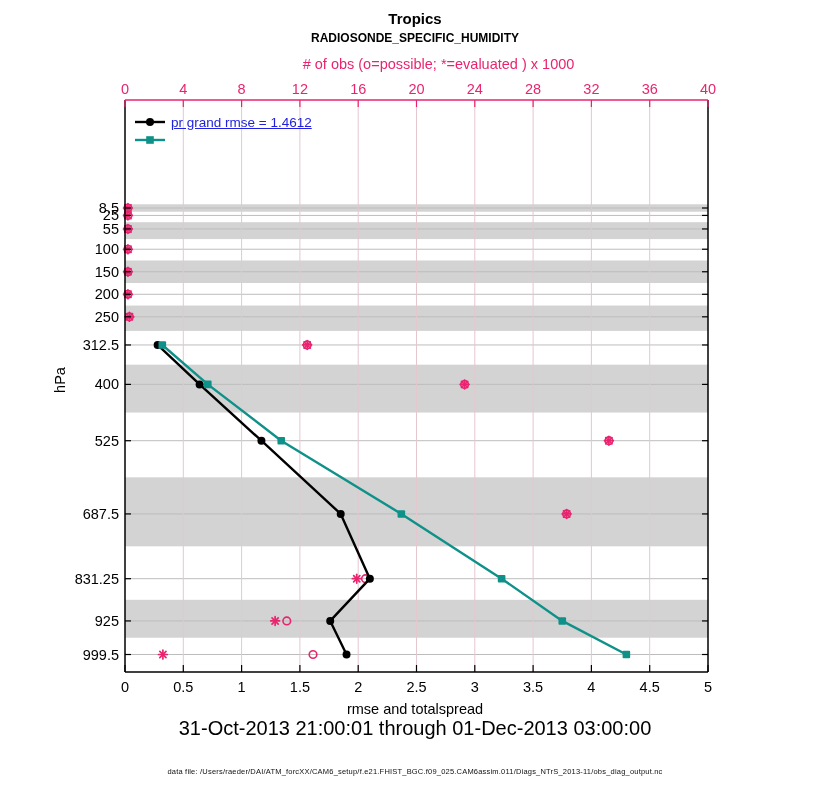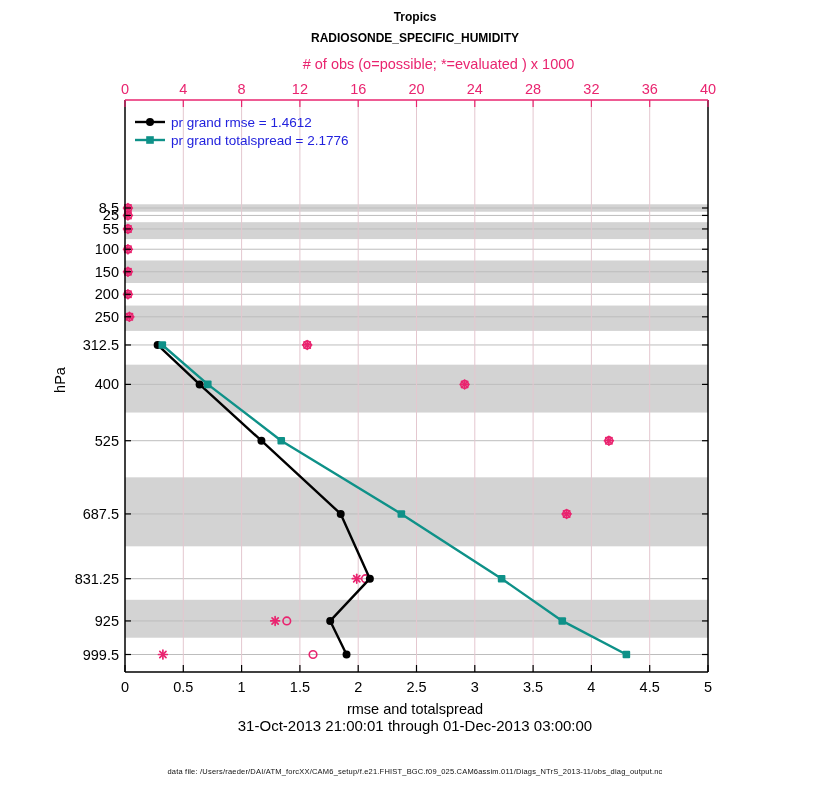--- a/index.html
+++ b/index.html
@@ -2,35 +2,35 @@
 <html><head>
 <meta charset="utf-8">
 <style>
   html,body{margin:0;padding:0;background:#ffffff;}
   .figure{
     position:relative;width:830px;height:800px;background:#ffffff;
     font-family:"Liberation Sans",sans-serif;overflow:hidden;
   }
   .abs{position:absolute;}
   .ctr{left:0;right:0;text-align:center;}
-  .title-region{top:10px;font-size:12px;font-weight:bold;color:#000;}
+  .title-region{top:10px;font-size:15px;font-weight:bold;color:#000;}
   .title-var{top:31px;font-size:12px;font-weight:bold;color:#000;}
   .title-obs{top:56px;font-size:14.5px;font-weight:normal;}
   .xlabel{top:701px;font-size:14.5px;color:#000000;}
-  .subtitle{top:717px;font-size:15px;color:#000;}
+  .subtitle{top:717px;font-size:20px;color:#000;}
   .footer{top:767px;font-size:7.5px;color:#111;letter-spacing:0.2px;text-align:center;}
   .ylabel{
     left:30px;top:372px;width:60px;text-align:center;
     transform:rotate(-90deg);transform-origin:center;
     font-size:14.5px;color:#000;
   }
   .legend{left:134px;top:113px;}
   .legend-row{display:flex;align-items:center;height:18px;}
   .legend-swatch{width:32px;height:14px;margin-right:5px;flex:0 0 auto;}
-  .legend-label{font-size:13.5px;white-space:nowrap;}
+  .legend-label{font-size:13.5px;white-space:nowrap;text-decoration:underline;}
   svg#plot{position:absolute;left:0;top:0;}
   svg text{font-family:"Liberation Sans",sans-serif;}
 </style>
 </head>
 <body>
 
 <div class="figure">
 
   <svg id="plot" width="830" height="800">
       <g>
@@ -295,21 +295,20 @@
         <line id="lg-line-0" x1="1" y1="7" x2="31" y2="7" stroke-width="2.4" stroke="#000000"></line>
         <circle id="lg-mark-0" cx="16" cy="7" r="4" fill="#000000"></circle>
       </svg>
       <span class="legend-label" id="lg-text-0" style="color: rgb(34, 34, 221);">pr grand rmse = 1.4612</span>
     </div>
     <div class="legend-row">
       <svg class="legend-swatch" viewBox="0 0 32 14">
         <line id="lg-line-1" x1="1" y1="7" x2="31" y2="7" stroke-width="2.4" stroke="#0E9188"></line>
         <rect id="lg-mark-1" x="12.2" y="3.2" width="7.6" height="7.6" fill="#0E9188"></rect>
       </svg>
-      <span class="legend-label" id="lg-text-1" style="color: rgb(34, 34, 221);">pr grand totalspread = 2.1776</span>
     </div>
   </div>
 
   <div class="abs ylabel">hPa</div>
   <div class="abs ctr xlabel">rmse and totalspread</div>
   <div class="abs ctr subtitle">31-Oct-2013 21:00:01 through 01-Dec-2013 03:00:00</div>
   <div class="abs ctr footer">data file: /Users/raeder/DAI/ATM_forcXX/CAM6_setup/f.e21.FHIST_BGC.f09_025.CAM6assim.011/Diags_NTrS_2013-11/obs_diag_output.nc</div>
 
 </div>
 

